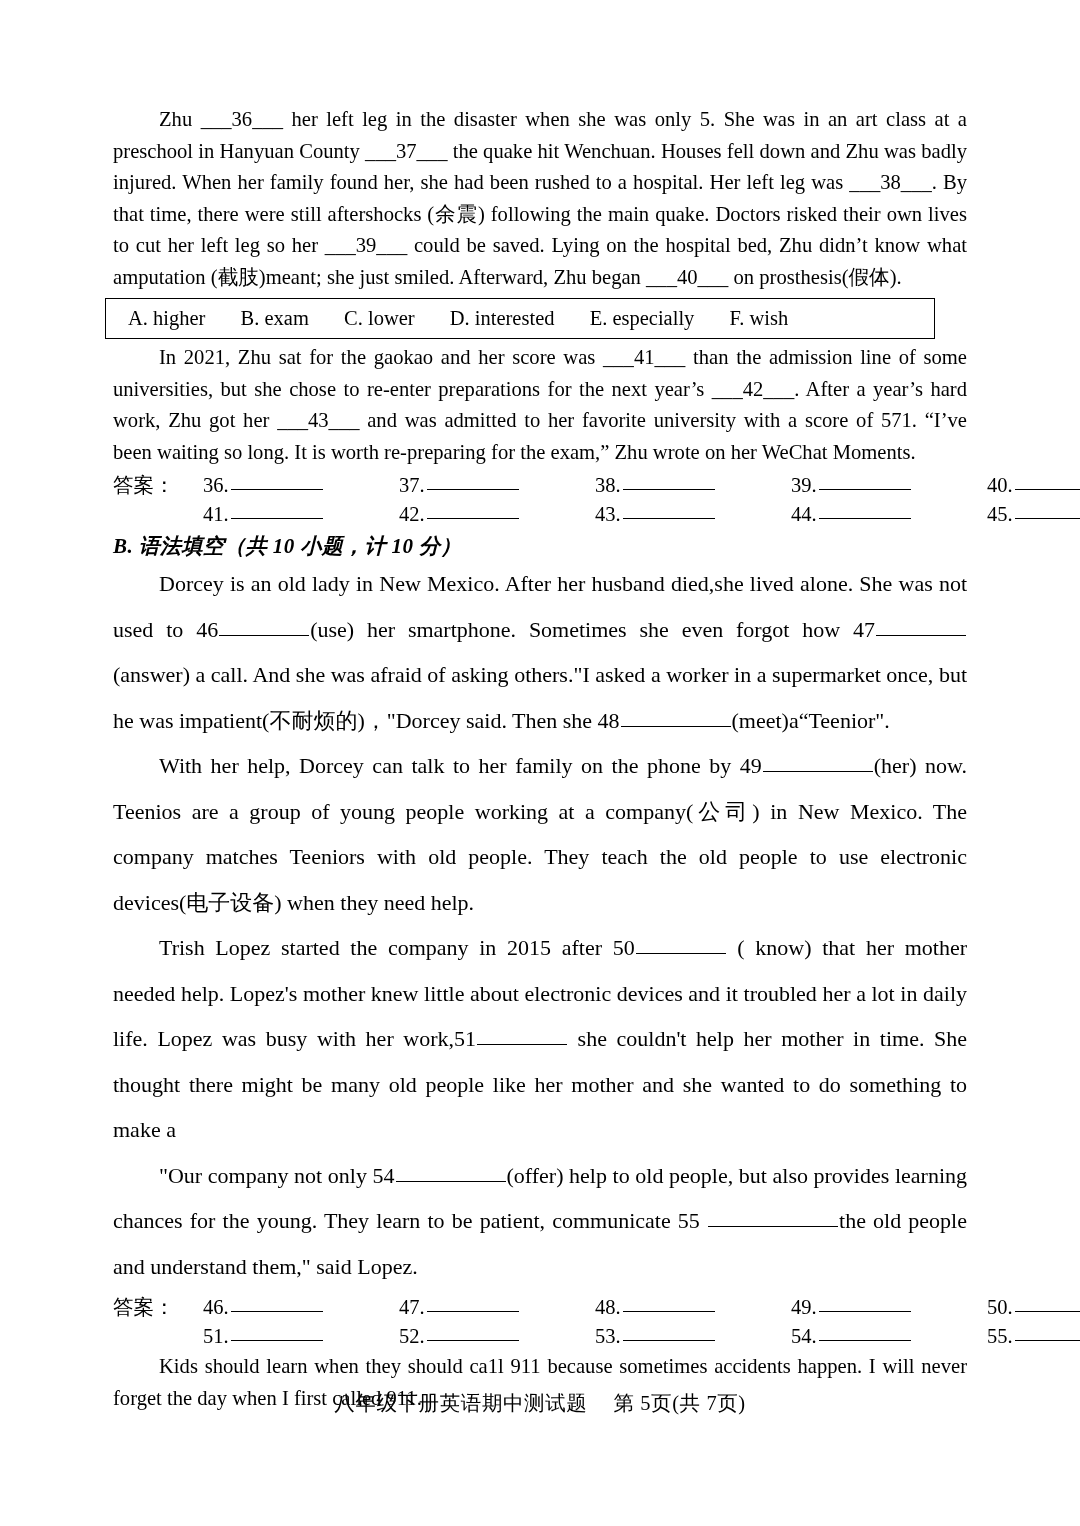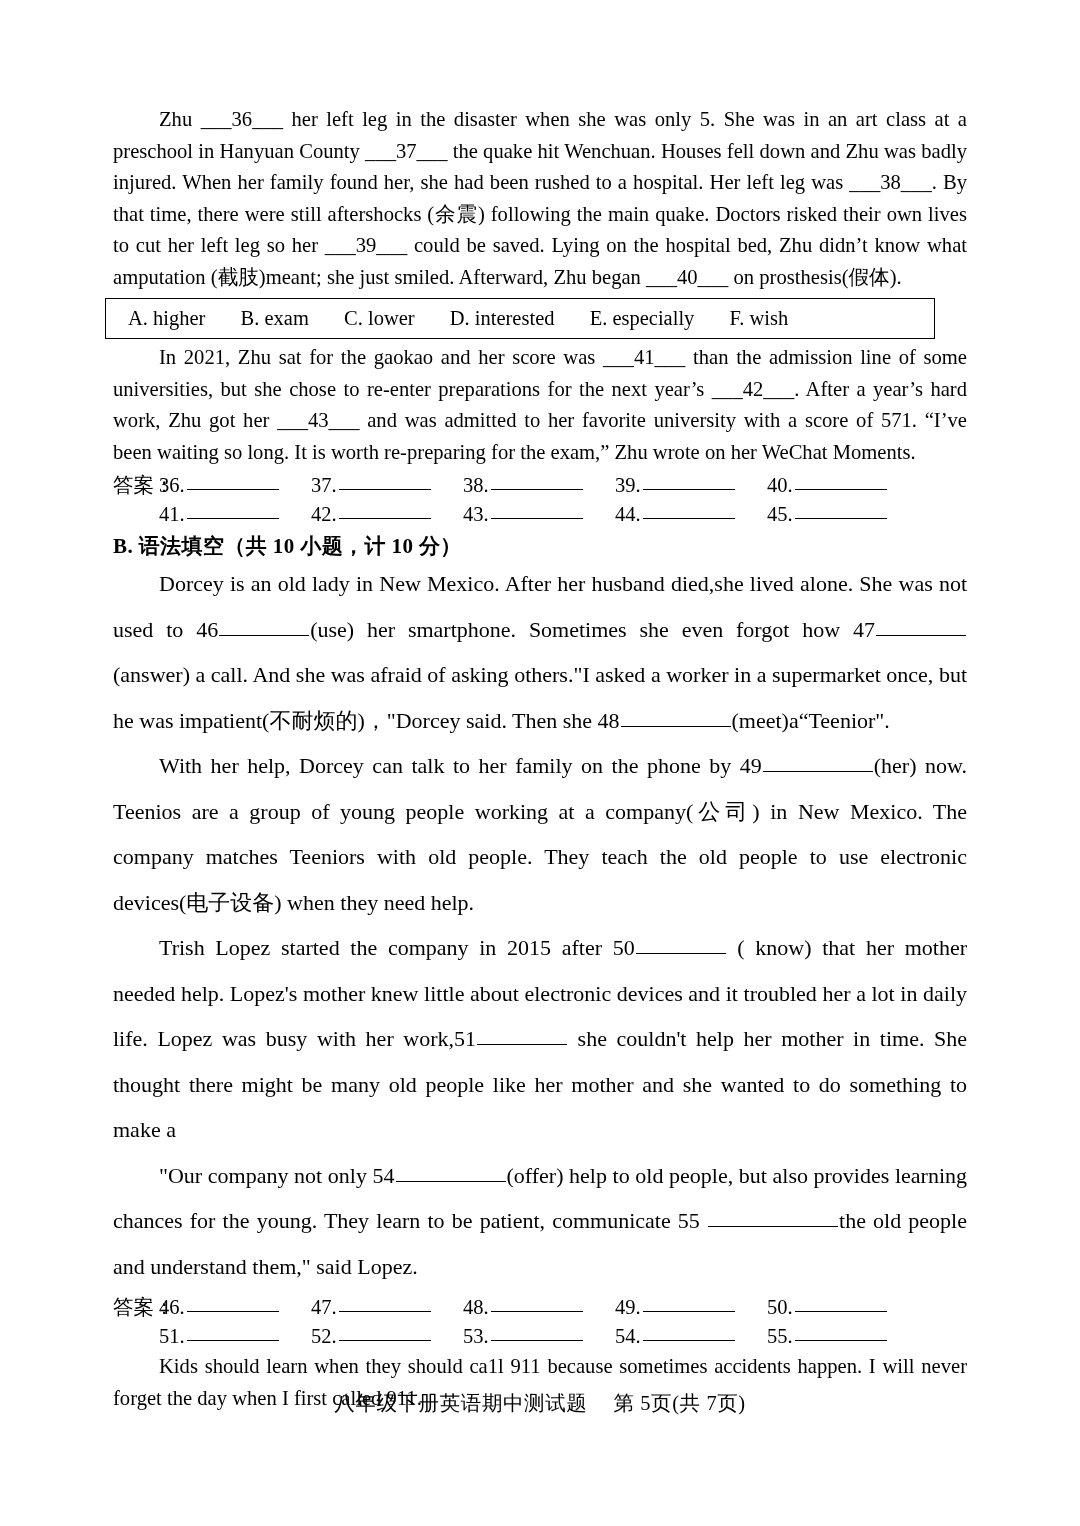--- a/index.html
+++ b/index.html
@@ -98,37 +98,39 @@
     width: 46px;
     text-indent: 0;
   }
   .answers .cn {
     font-family: "Liberation Serif", "DejaVu Serif", serif;
     font-size: 20.5px;
   }
   .answers .cell {
     display: inline-block;
     width: 152px;
+    margin-left: 44px;
   }
   .answers .cell .num { margin-right: 2px; }
   .answers .cell .line {
     display: inline-block;
     border-bottom: 1.6px solid #000;
     width: 92px;
     height: 15px;
     vertical-align: 2px;
   }
 
   
   .heading {
     font-size: 21px;
     font-weight: bold;
     line-height: 30px;
     margin: 2px 0 0 0;
     letter-spacing: 0.4px;
+    font-style: italic;
   }
   .heading .lat { font-family: "Liberation Serif", "DejaVu Serif", serif; }
 
   
   .footer {
     position: absolute;
     left: 0;
     top: 1389px;
     width: 1080px;
     text-align: center;

